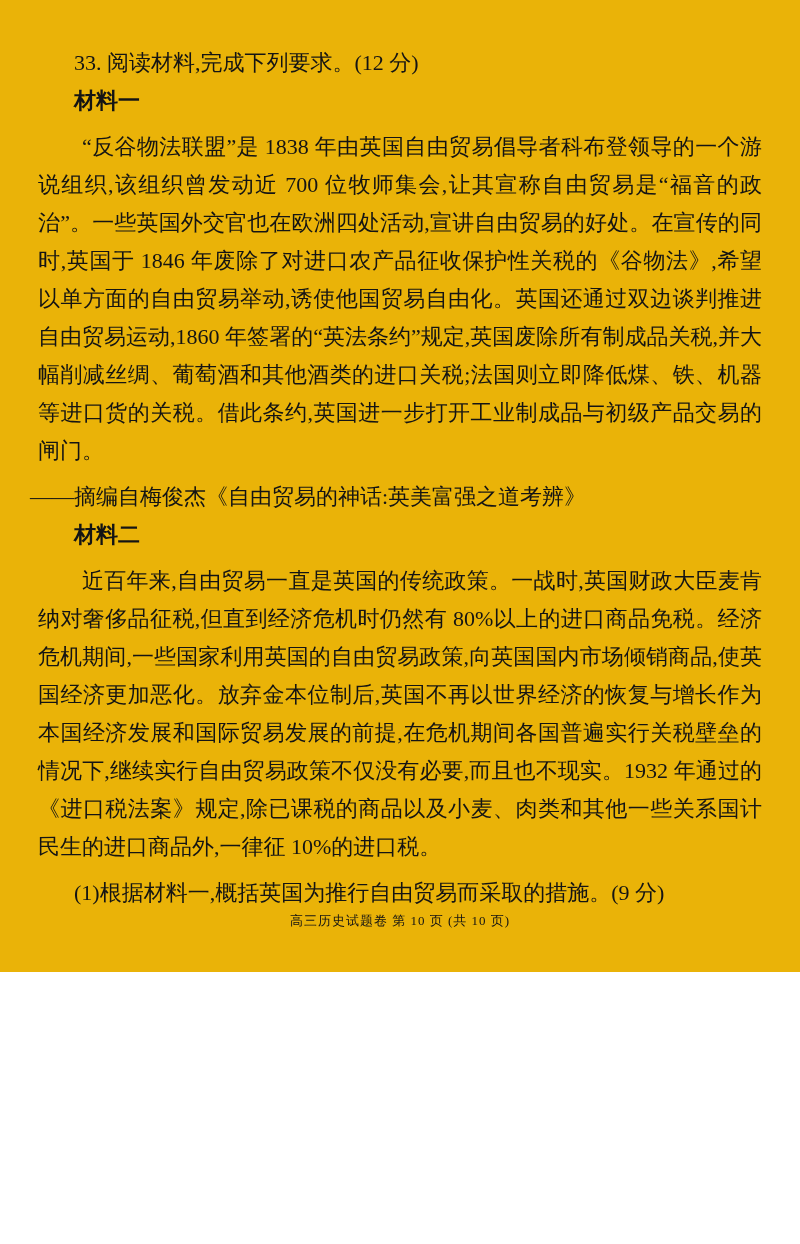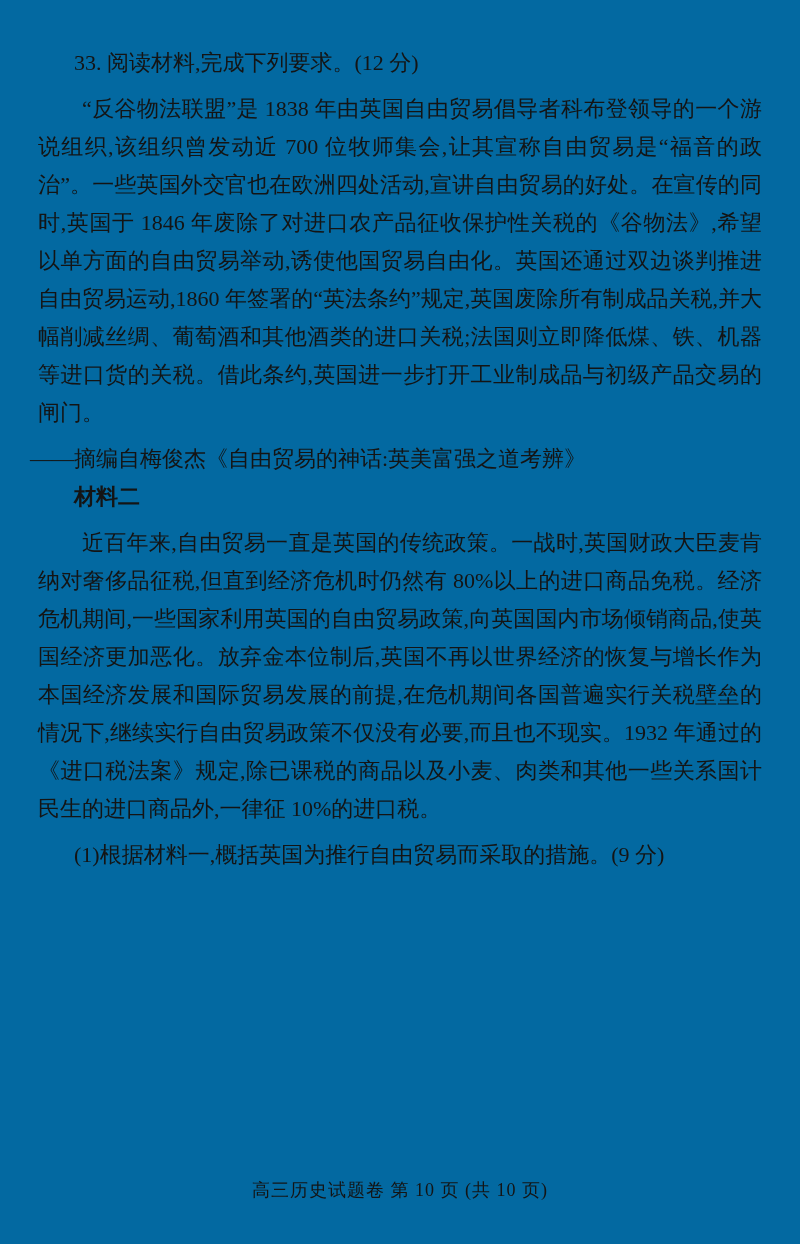--- a/index.html
+++ b/index.html
@@ -3,22 +3,22 @@
 <meta charset="utf-8">
 <style>
   html, body {
     margin: 0;
     padding: 0;
     background: #ffffff;
   }
   .page {
     position: relative;
     width: 800px;
-    height: 1244px;
-    background: #0369a1;
+    height: 972px;
+    background: #eab308;
     overflow: hidden;
     font-family: "Liberation Serif", serif;
     color: #141414;
   }
   .content {
     padding: 44px 30px 0 30px;
     font-size: 22px;
     line-height: 38px;
   }
   .q-header {
@@ -42,34 +42,35 @@
     text-indent: 2em;
     text-align: justify;
     text-justify: inter-character;
   }
   .footer {
     position: absolute;
     left: 0;
     right: 0;
     bottom: 42px;
     text-align: center;
-    font-size: 18px;
+    font-size: 13px;
     letter-spacing: 1px;
     color: #141414;
   }
 </style>
 </head>
 <body>
 
 <div class="page">
   <div class="content">
 
     <div class="q-header">33. 阅读材料,完成下列要求。(12 分)</div>
 
     <div>
+      <div class="material-heading">材料一</div>
       <p class="body-para">“反谷物法联盟”是 1838 年由英国自由贸易倡导者科布登领导的一个游说组织,该组织曾发动近 700 位牧师集会,让其宣称自由贸易是“福音的政治”。一些英国外交官也在欧洲四处活动,宣讲自由贸易的好处。在宣传的同时,英国于 1846 年废除了对进口农产品征收保护性关税的《谷物法》,希望以单方面的自由贸易举动,诱使他国贸易自由化。英国还通过双边谈判推进自由贸易运动,1860 年签署的“英法条约”规定,英国废除所有制成品关税,并大幅削减丝绸、葡萄酒和其他酒类的进口关税;法国则立即降低煤、铁、机器等进口货的关税。借此条约,英国进一步打开工业制成品与初级产品交易的闸门。</p>
       <div class="attribution">——摘编自梅俊杰《自由贸易的神话:英美富强之道考辨》</div>
     </div>
 
     <div>
       <div class="material-heading">材料二</div>
       <p class="body-para">近百年来,自由贸易一直是英国的传统政策。一战时,英国财政大臣麦肯纳对奢侈品征税,但直到经济危机时仍然有 80%以上的进口商品免税。经济危机期间,一些国家利用英国的自由贸易政策,向英国国内市场倾销商品,使英国经济更加恶化。放弃金本位制后,英国不再以世界经济的恢复与增长作为本国经济发展和国际贸易发展的前提,在危机期间各国普遍实行关税壁垒的情况下,继续实行自由贸易政策不仅没有必要,而且也不现实。1932 年通过的《进口税法案》规定,除已课税的商品以及小麦、肉类和其他一些关系国计民生的进口商品外,一律征 10%的进口税。</p>
     </div>
 
     <p class="question">(1)根据材料一,概括英国为推行自由贸易而采取的措施。(9 分)</p>

